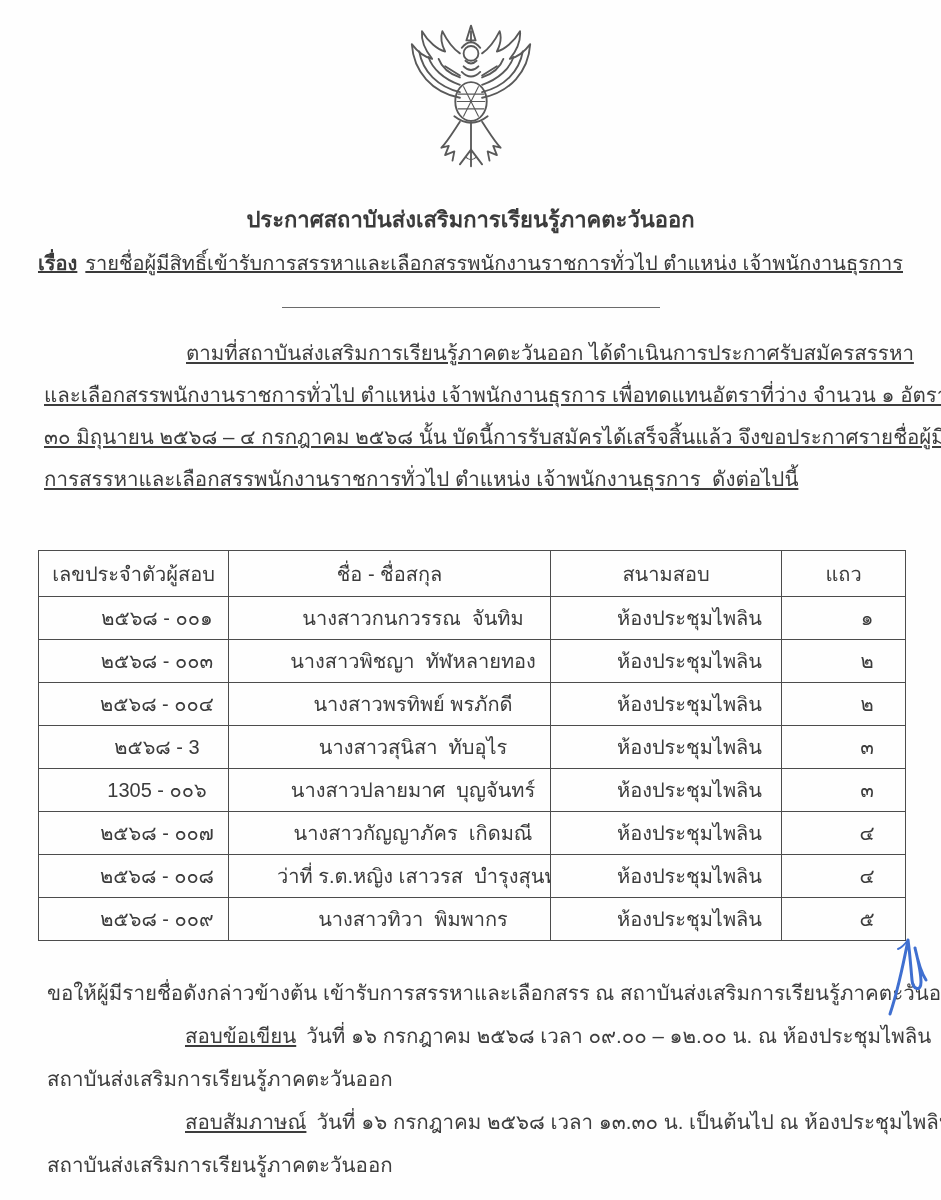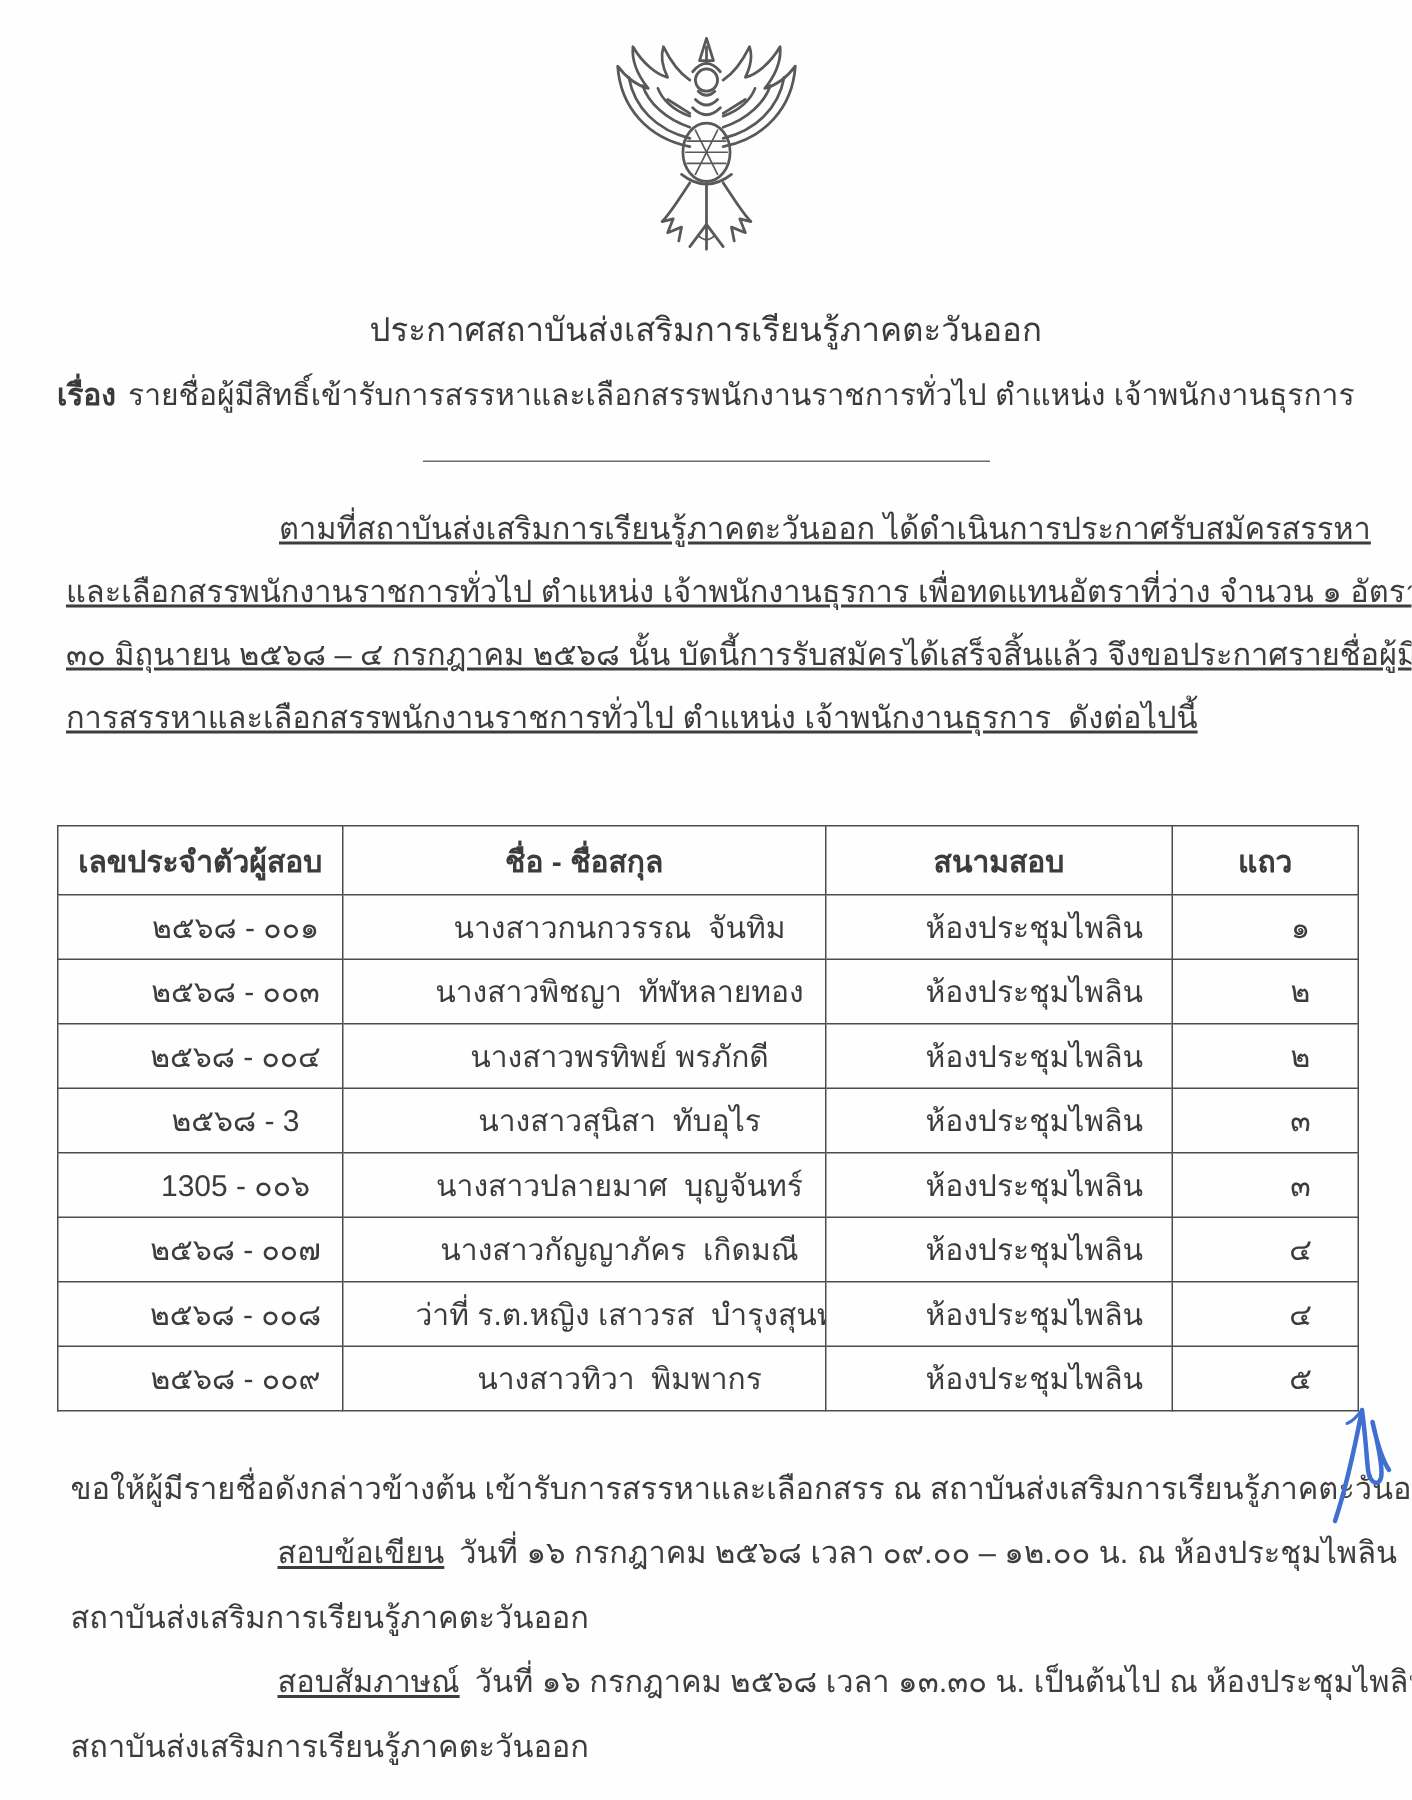--- a/index.html
+++ b/index.html
@@ -12,30 +12,31 @@
   .page {
     position:relative;
     width:941px; height:1200px;
     background:#fefefe;
     overflow:hidden;
   }
   .emblem-wrap { text-align:center; padding-top:20px; height:152px; }
   .doc-title {
     text-align:center;
     font-size:22px;
-    font-weight:normal;
+    font-weight:bold;
     color:#3b3b3b;
     margin-top:30px;
     white-space:pre;
   }
   .doc-subject {
     text-align:center;
     font-size:20px;
     margin-top:10px;
     white-space:pre;
+    text-decoration:underline;
   }
   .doc-subject .subj-label { font-weight:bold; margin-right:8px; }
   .divider {
     width:378px; margin:28px auto 0 auto;
     border-top:1.6px solid #6b6b6b;
     height:0;
   }
   .body-text {
     margin:24px 36px 0 44px;
     font-size:20.5px;
@@ -50,21 +51,21 @@
     width:867px;
     table-layout:fixed;
   }
   table.roster th, table.roster td {
     border:1.7px solid #4c4c4c;
     font-size:20px;
     color:#3c3c3c;
     text-align:center;
     overflow:hidden;
   }
-  table.roster th { height:43px; font-weight:bold;margin-left:48px; }
+  table.roster th { height:43px; font-weight:normal;margin-left:48px; }
   table.roster td { height:40px;padding-left:48px; }
   td.name-cell { text-align:left; padding-left:14px; white-space:pre; }
   .col-id   { width:190px; }
   .col-name { width:322px; }
   .col-venue{ width:231px; }
   .col-row  { width:124px; }
   .footer-text {
     margin:30px 20px 0 47px;
     font-size:20.5px;
     line-height:43px;

